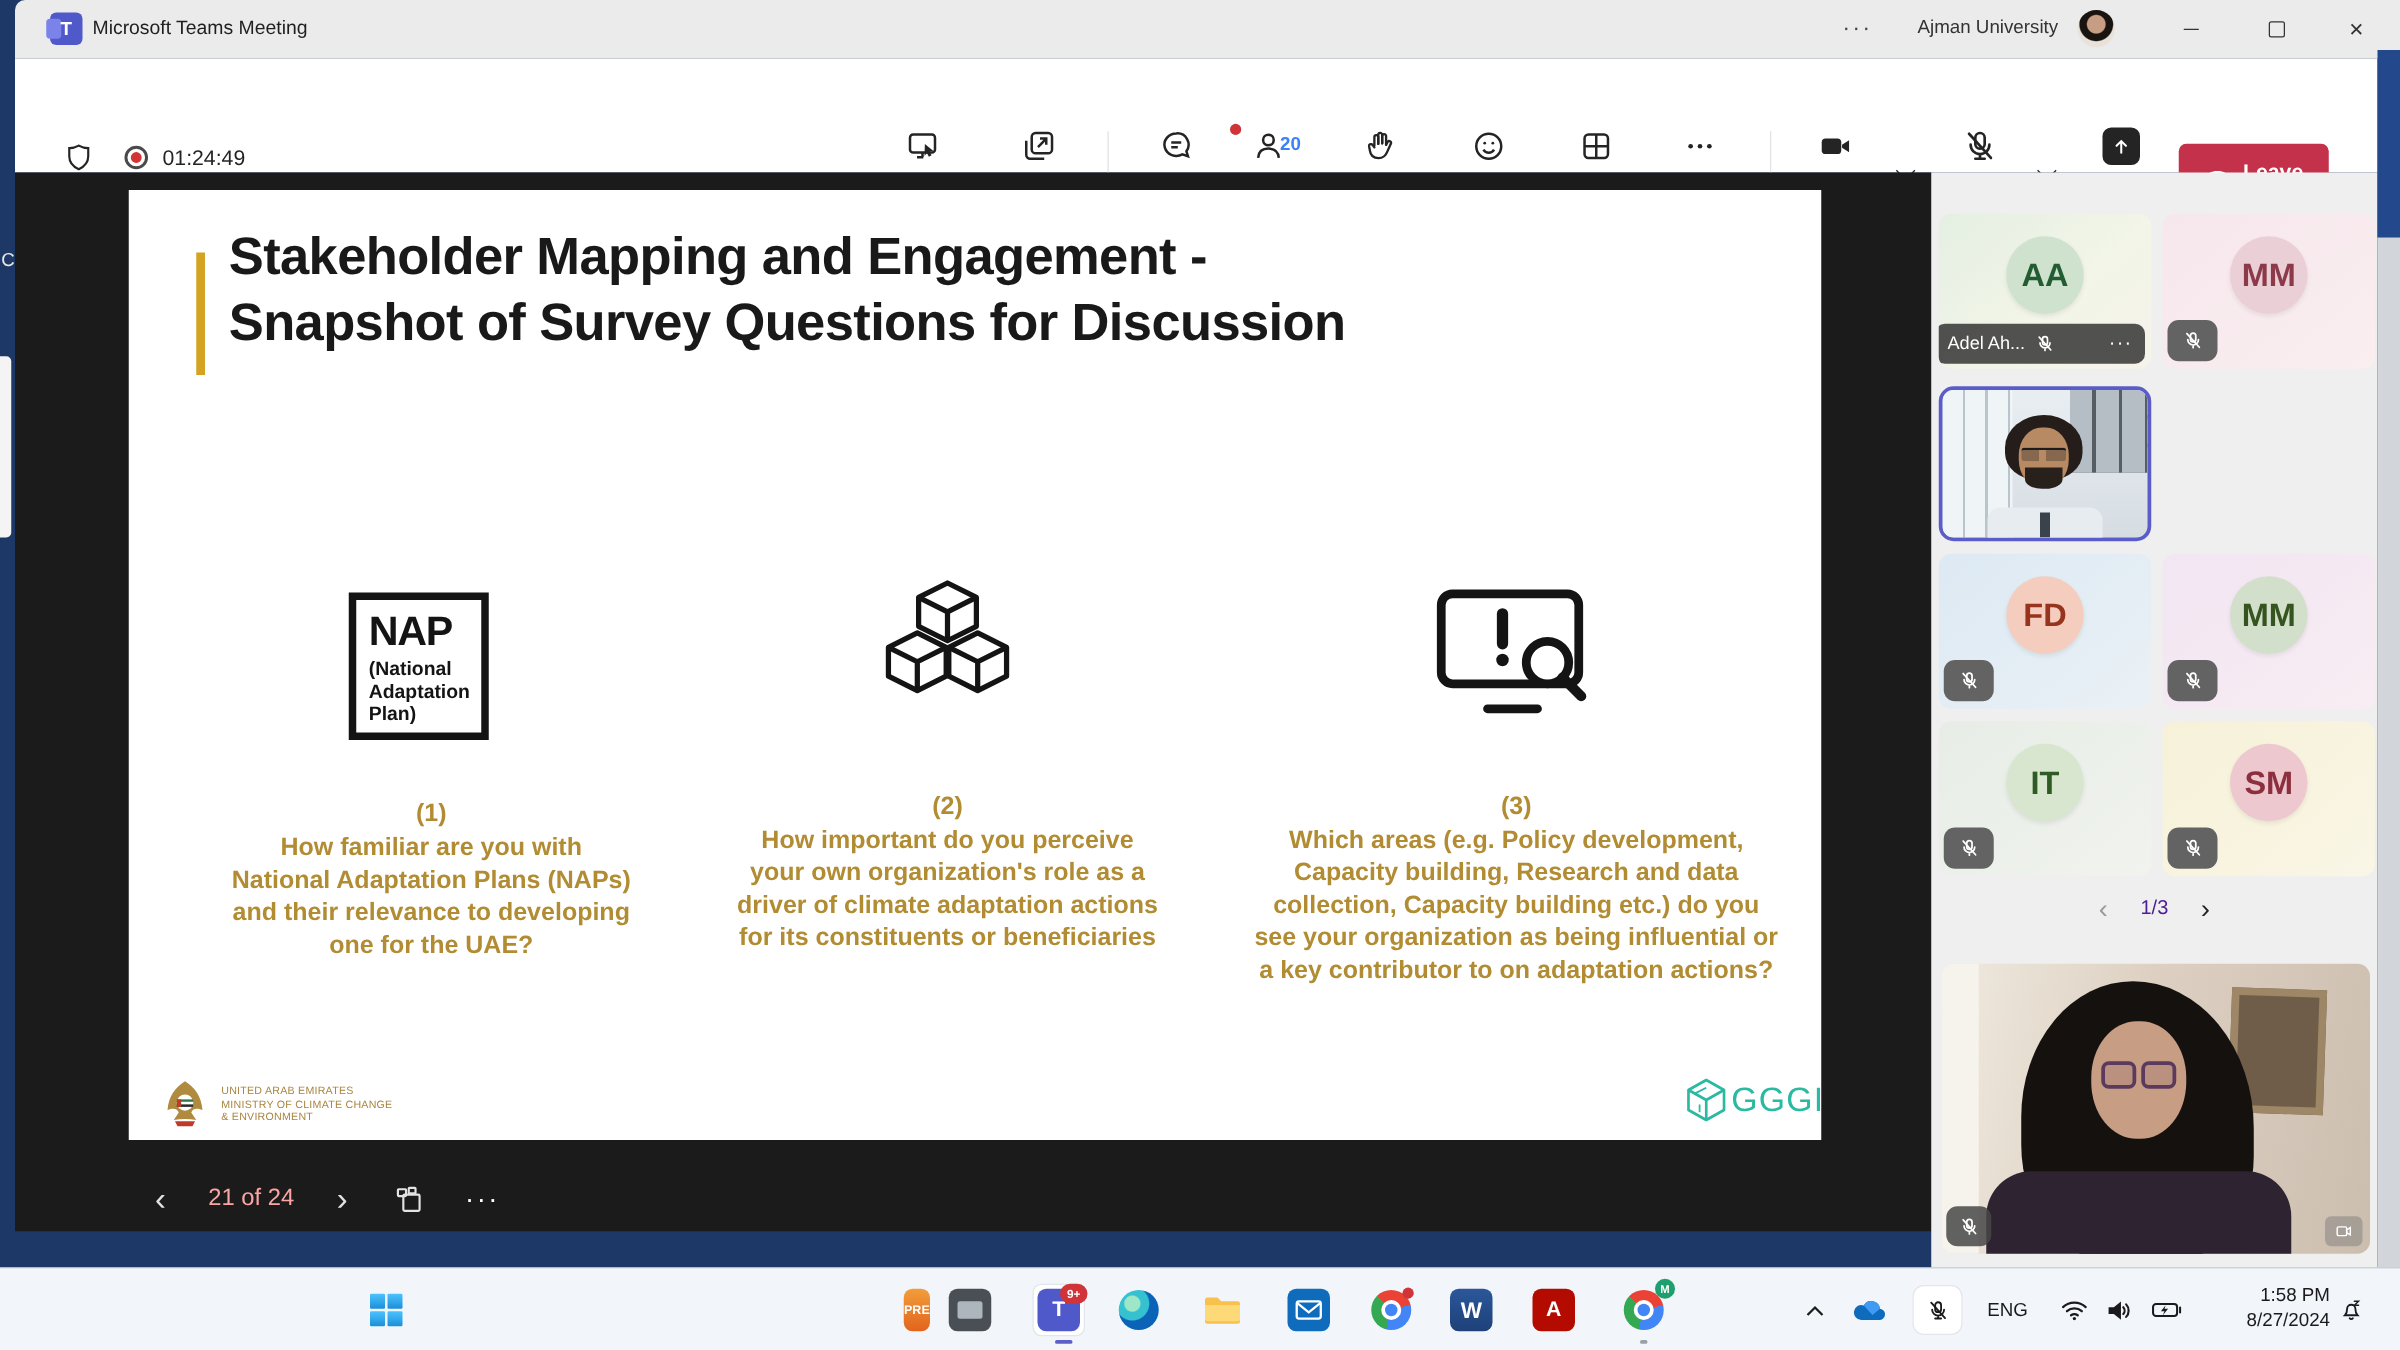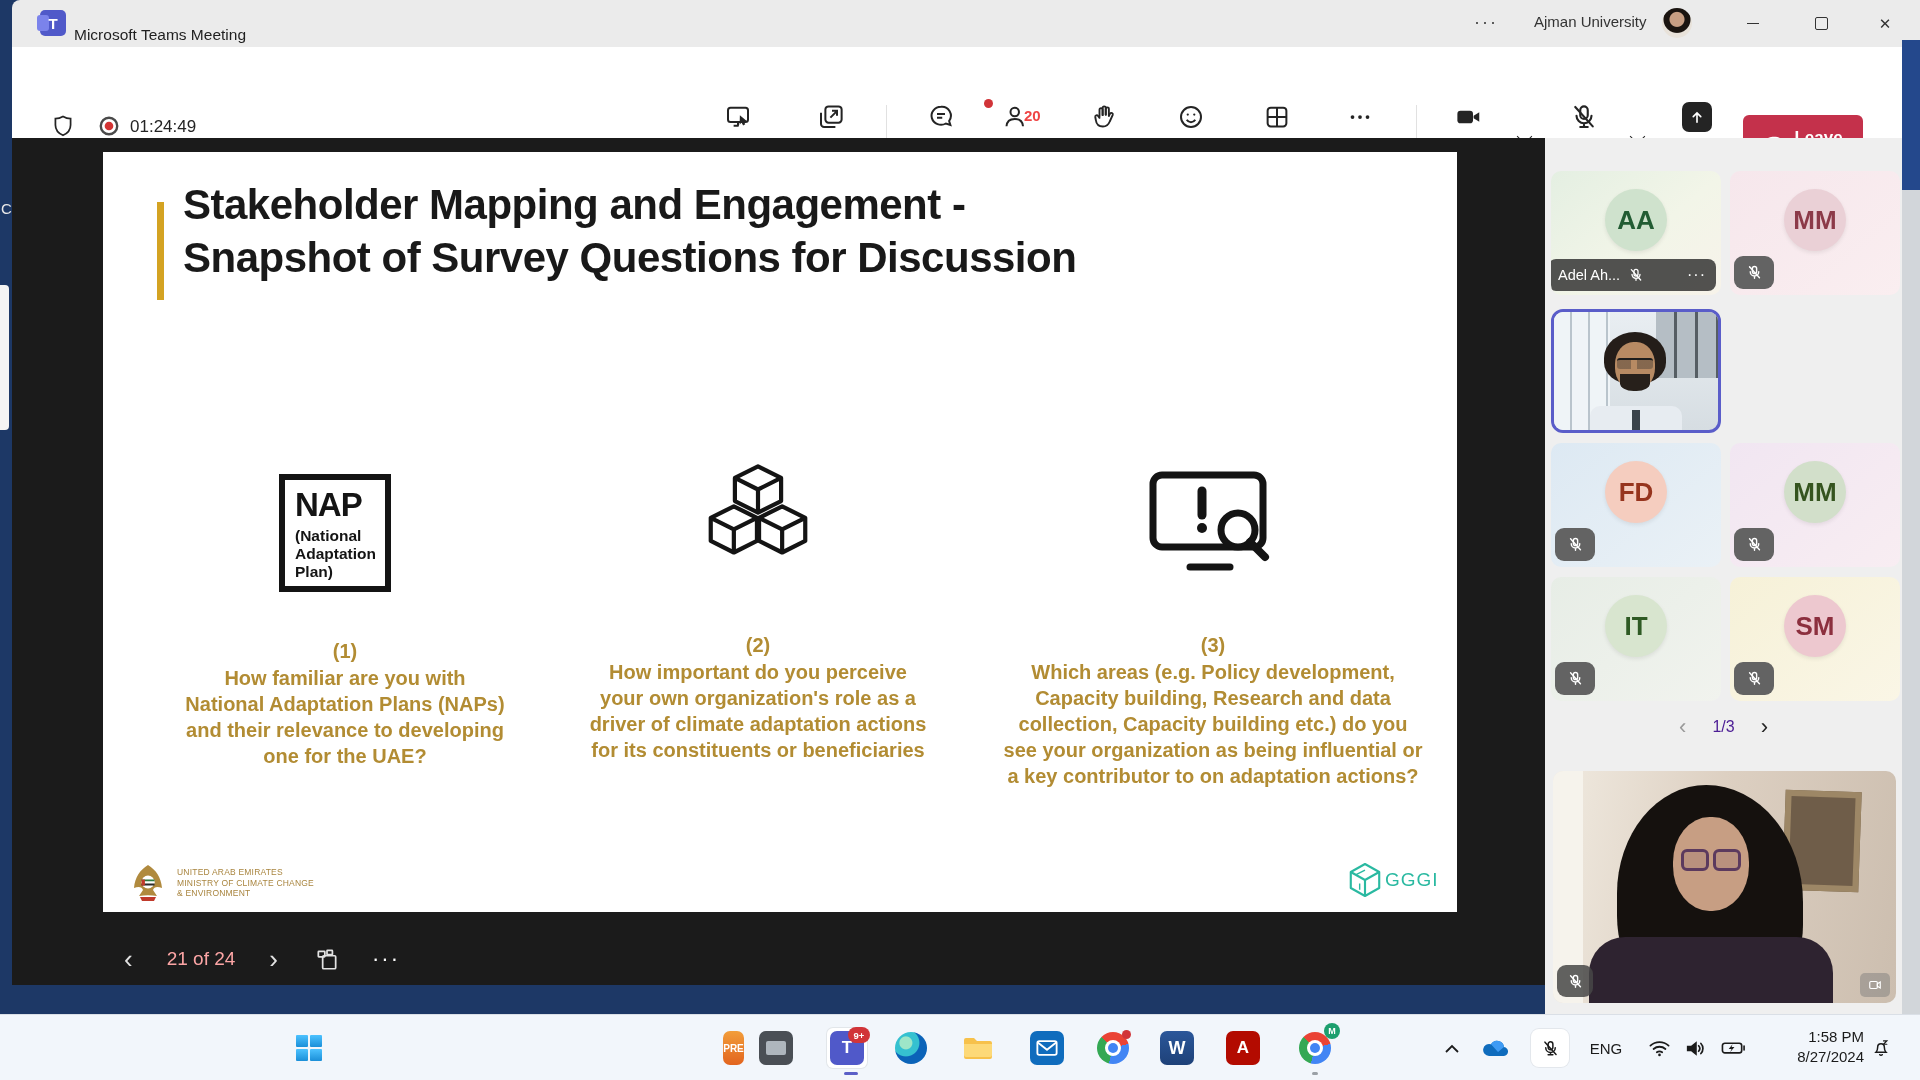--- a/index.html
+++ b/index.html
@@ -2,21 +2,21 @@
 <html><head>
 <meta charset="utf-8">
 <style>
   html,body{margin:0;padding:0;}
   body{width:1920px;height:1080px;position:relative;overflow:hidden;
        font-family:"Liberation Sans","DejaVu Sans",sans-serif;background:#1d3866;}
   .abs{position:absolute;}
   
   .titlebar{left:12px;top:0;width:1908px;height:47px;background:#ebebeb;border-top-left-radius:8px;
             display:flex;align-items:center;}
-  .tb-title{font-size:15.5px;color:#1f1f1f;position:absolute;left:62px;top:14px;margin-top:12px;}
+  .tb-title{font-size:15.5px;color:#1f1f1f;position:absolute;left:62px;top:14px;}
   .teams-logo{position:absolute;left:28px;top:10px;width:26px;height:26px;border-radius:5px;
               background:#5059c9;display:flex;align-items:center;justify-content:center;}
   .teams-logo::before{content:"";position:absolute;left:-3px;top:5px;width:12px;height:16px;border-radius:3px;background:#7b83eb;}
   .teams-logo span{position:relative;color:#fff;font-weight:bold;font-size:15px;}
   .tbar-more{position:absolute;left:1462px;top:12px;font-size:18px;color:#444;letter-spacing:2px;}
   .tbar-account{position:absolute;left:1522px;top:13px;font-size:15px;color:#333;}
   .tbar-avatar{position:absolute;left:1650px;top:8px;width:30px;height:30px;border-radius:50%;
     background:radial-gradient(circle at 50% 38%,#c79e83 0 7px,#1a1410 8px 13px,#e8e2da 14px);}
   .wc{position:absolute;top:0;width:46px;height:47px;display:flex;align-items:center;justify-content:center;color:#333;}
   .wc-min::after{content:"";width:12px;height:1.6px;background:#333;}
@@ -26,39 +26,39 @@
   .toolbar{left:12px;top:47px;width:1890px;height:91px;background:#fff;}
   .tb-item{position:absolute;top:54px;width:96px;margin-left:-48px;text-align:center;cursor:pointer;}
   .tb-item .ic{height:32px;display:flex;align-items:center;justify-content:center;}
   .tb-item .lbl{font-size:12px;color:#424242;margin-top:3px;white-space:nowrap;}
   .tb-div{position:absolute;top:58px;width:1px;height:52px;background:#e1e1e1;}
   .timer{position:absolute;left:118px;top:70px;font-size:17px;color:#242424;}
   .rec-dot{position:absolute;left:84px;top:66px;}
   .shield{position:absolute;left:38px;top:66px;}
   .chev{position:absolute;width:10px;height:10px;border-right:1.8px solid #242424;border-bottom:1.8px solid #242424;transform:rotate(45deg);}
   .badge-dot{position:absolute;top:-2px;right:-4px;width:9px;height:9px;border-radius:50%;background:#d13438;}
-  .count20{position:absolute;left:56px;top:6px;font-weight:bold;font-size:15px;color:#ef4444;}
+  .count20{position:absolute;left:56px;top:6px;font-weight:bold;font-size:15px;color:#3b82f6;}
   .share-box{width:30px;height:30px;border-radius:7px;background:#242424;display:flex;align-items:center;justify-content:center;}
   .leave-btn{position:absolute;left:1731px;top:68px;width:120px;height:45px;border-radius:6px;background:#c4314b;
     display:flex;align-items:center;justify-content:center;gap:9px;color:#fff;font-size:17px;font-weight:bold;cursor:pointer;}
   
   .stage{left:12px;top:138px;width:1533px;height:847px;background:#1b1b1b;}
   .slide{position:absolute;left:91px;top:14px;width:1354px;height:760px;background:#fff;}
   .goldbar{position:absolute;left:54px;top:50px;width:7px;height:98px;background:#d4a322;}
   .slide-title{position:absolute;left:80px;top:26px;font-size:42px;line-height:53px;font-weight:bold;color:#191919;letter-spacing:-0.5px;}
   .napbox{position:absolute;left:176px;top:322px;width:112px;height:118px;border:6px solid #141414;
           box-sizing:border-box;padding:6px 0 0 10px;color:#141414;}
   .napbox .big{font-size:33px;font-weight:bold;letter-spacing:-1px;}
   .napbox .sub{font-size:15.5px;line-height:18px;font-weight:bold;margin-top:3px;}
   .qcol{position:absolute;text-align:center;color:#b28c33;font-weight:bold;font-size:20px;line-height:26px;}
   .qnum{margin-bottom:1px;}
   .uae{position:absolute;left:24px;bottom:8px;display:flex;align-items:center;gap:8px;}
   .uae-text{font-size:8.5px;line-height:10.5px;font-weight:normal;color:#a9853f;letter-spacing:.2px;}
   .gggi{position:absolute;left:1246px;bottom:14px;display:flex;align-items:center;gap:4px;color:#2ab9a1;}
-  .gggi-word{font-size:19px;letter-spacing:1px;font-weight:500;}
+  .gggi-word{font-size:27px;letter-spacing:1px;font-weight:500;}
   .deck-nav{position:absolute;left:0;top:795px;width:100%;height:52px;display:flex;align-items:center;color:#c9ced4;}
   .dn-chev{font-size:26px;color:#e3e3e3;line-height:1;}
   .dn-page{font-size:19px;color:#fca5a5;}
   .dn-dots{font-size:22px;color:#fff;letter-spacing:2px;}
   
   .sidebar{left:1545px;top:138px;width:357px;height:876px;background:#efefef;}
   .ptile{position:absolute;width:170px;height:124px;border-radius:10px;overflow:hidden;cursor:pointer;}
   .pavatar{position:absolute;left:50%;top:18px;margin-left:-31px;width:62px;height:62px;border-radius:50%;
            display:flex;align-items:center;justify-content:center;font-size:26px;font-weight:bold;box-shadow:0 2px 4px rgba(0,0,0,.08);}
   .micbadge{position:absolute;left:4px;bottom:6px;width:40px;height:33px;border-radius:9px;background:#636363;

